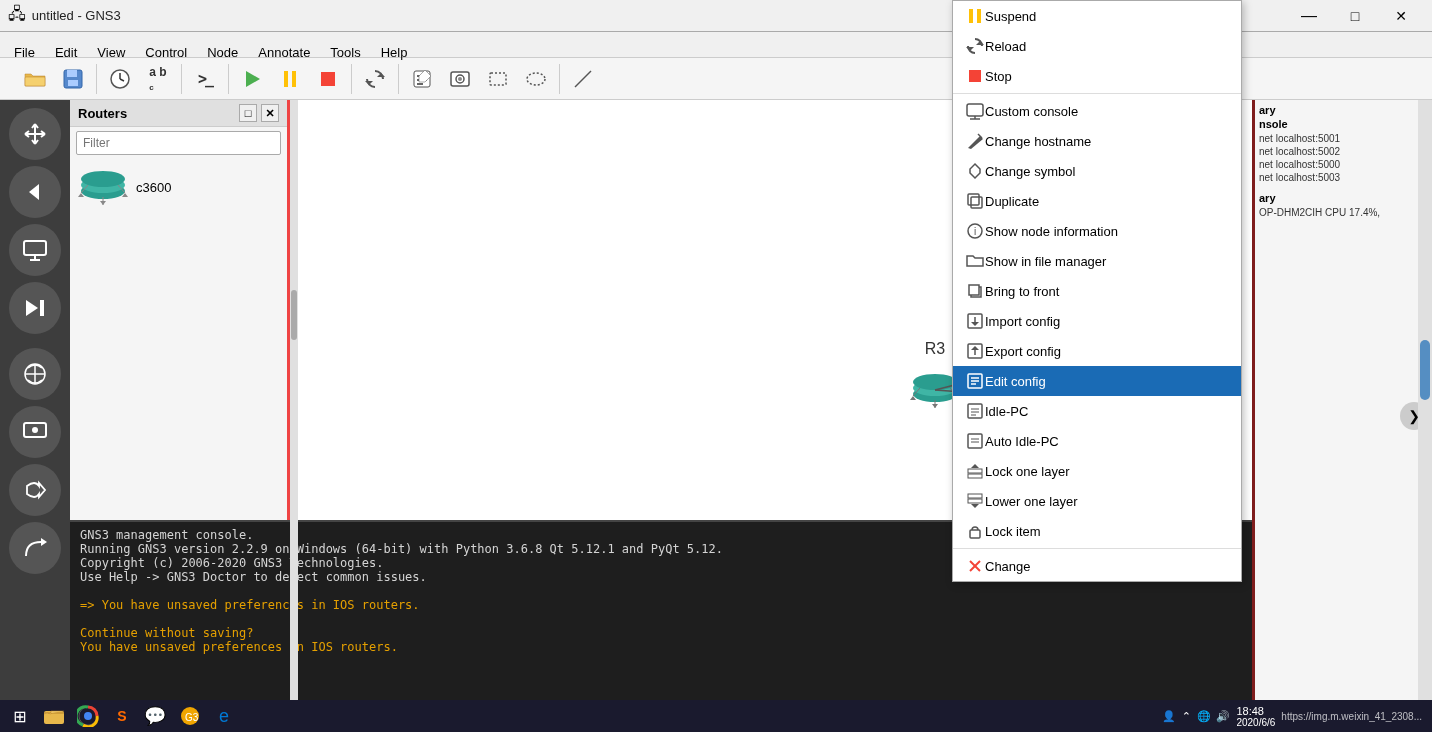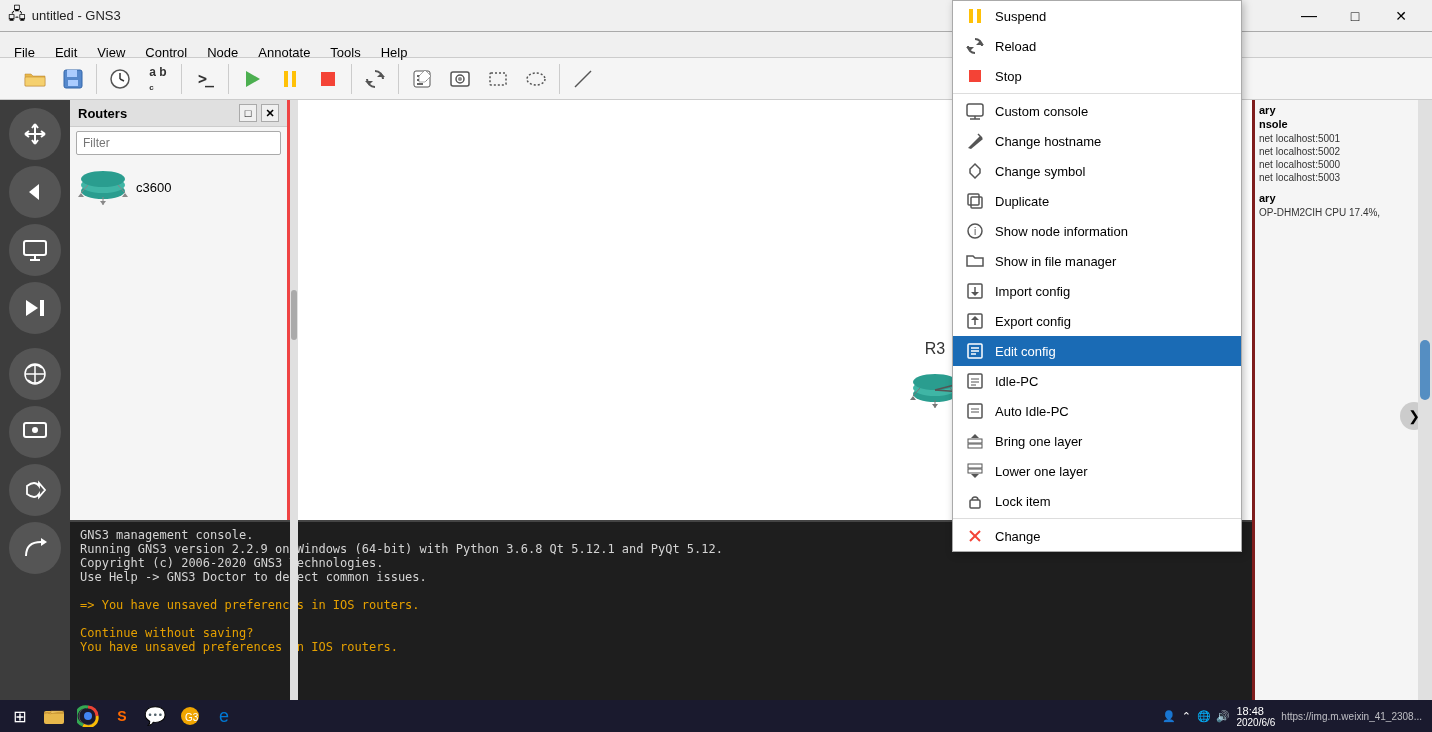--- a/index.html
+++ b/index.html
@@ -100,21 +100,21 @@
     .taskbar-btn { width: 32px; height: 28px; display: flex; align-items: center; justify-content: center; cursor: pointer; border-radius: 3px; font-size: 16px; }
     #taskbar-right { margin-left: auto; display: flex; align-items: center; gap: 6px; color: white; font-size: 11px; padding-right: 6px; }
 
     
     #context-menu {
       position: absolute; left: 952px; top: 0; width: 290px;
       background: white; border: 1px solid #aaa; box-shadow: 2px 2px 8px rgba(0,0,0,0.25);
       z-index: 200; font-size: 13px;
     }
     .cm-item {
-      display: flex; align-items: center; gap: 10px; padding: 5px 12px; cursor: pointer;
+      display: flex; align-items: center; padding: 5px 12px; cursor: pointer;
       height: 30px;
     }
     .cm-item.highlighted { background: #1a6bb5; color: white; }
     .cm-item.highlighted .cm-icon { color: white; }
     .cm-sep { height: 1px; background: #ddd; margin: 2px 0; }
     .cm-icon { width: 20px; display: flex; align-items: center; justify-content: center; font-size: 15px; color: #555; flex-shrink: 0; }
     .cm-label { flex: 1; }
 
     
     .node { position: absolute; text-align: center; cursor: pointer; }
@@ -535,20 +535,29 @@
 
   <div class="cm-item">
     <span class="cm-icon">
       <svg width="18" height="18" viewBox="0 0 18 18">
           <path d="M1 4 L1 14 L17 14 L17 6 L9 6 L7 4 Z" fill="none" stroke="#555" stroke-width="1.5"></path>
         </svg>
     </span>
     <span class="cm-label">Show in file manager</span>
   </div>
 
+  <div class="cm-item">
+    <span class="cm-icon">
+      <svg width="18" height="18" viewBox="0 0 18 18">
+          <rect x="5" y="5" width="10" height="10" fill="none" stroke="#555" stroke-width="1.5"></rect>
+          <rect x="3" y="3" width="10" height="10" fill="white" stroke="#555" stroke-width="1.5"></rect>
+        </svg>
+    </span>
+    <span class="cm-label">Bring to front</span>
+  </div>
 
   <div class="cm-item">
     <span class="cm-icon">
       <svg width="18" height="18" viewBox="0 0 18 18">
           <rect x="2" y="2" width="14" height="14" rx="1" fill="none" stroke="#555" stroke-width="1.5"></rect>
           <line x1="9" y1="5" x2="9" y2="13" stroke="#555" stroke-width="1.5"></line>
           <polygon points="5,10 9,14 13,10" fill="#555"></polygon>
         </svg>
     </span>
     <span class="cm-label">Import config</span>
@@ -602,21 +611,21 @@
   </div>
 
   <div class="cm-item">
     <span class="cm-icon">
       <svg width="18" height="18" viewBox="0 0 18 18">
           <rect x="2" y="7" width="14" height="4" fill="none" stroke="#555" stroke-width="1"></rect>
           <rect x="2" y="12" width="14" height="4" fill="none" stroke="#555" stroke-width="1"></rect>
           <polygon points="9,2 5,6 13,6" fill="#555"></polygon>
         </svg>
     </span>
-    <span class="cm-label">Bring one layer</span>
+    <span class="cm-label">Lock one layer</span>
   </div>
 
   <div class="cm-item">
     <span class="cm-icon">
       <svg width="18" height="18" viewBox="0 0 18 18">
           <rect x="2" y="2" width="14" height="4" fill="none" stroke="#555" stroke-width="1"></rect>
           <rect x="2" y="7" width="14" height="4" fill="none" stroke="#555" stroke-width="1"></rect>
           <polygon points="9,16 5,12 13,12" fill="#555"></polygon>
         </svg>
     </span>

